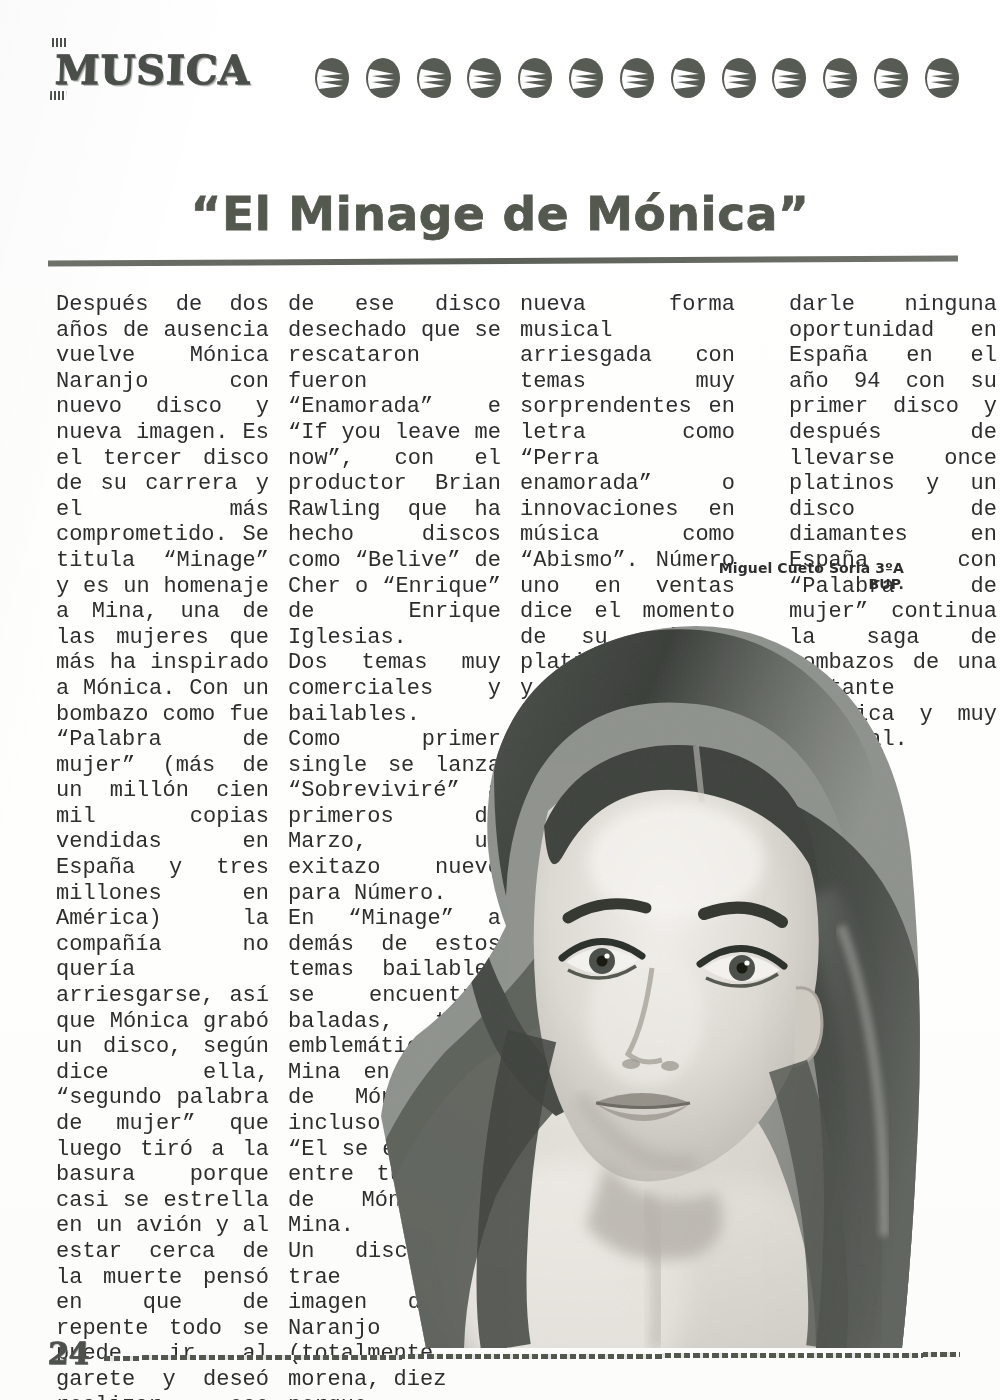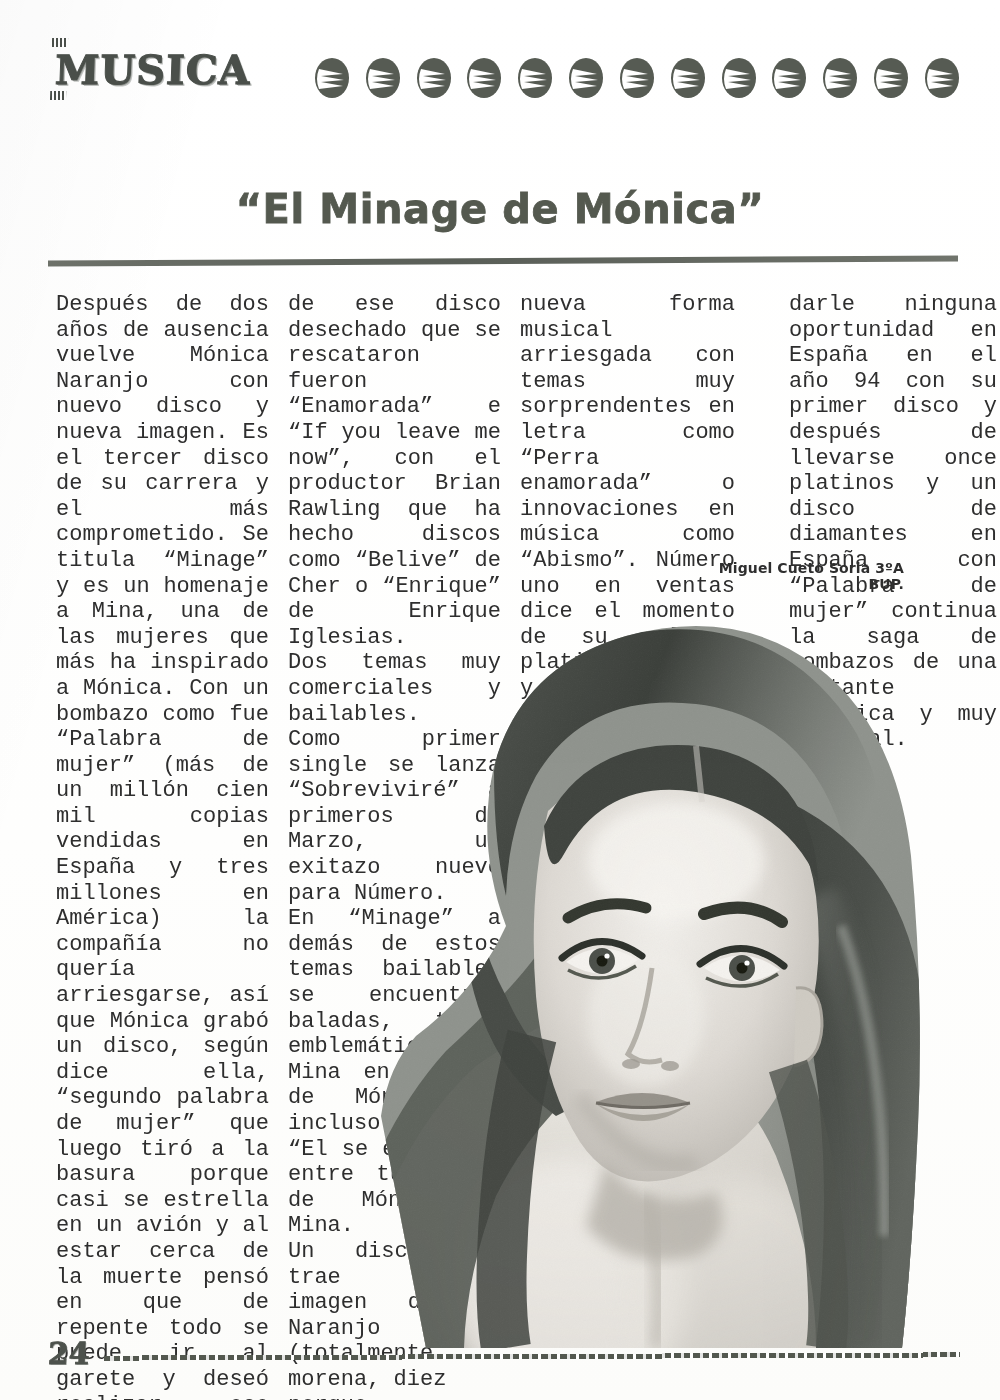--- a/index.html
+++ b/index.html
@@ -83,21 +83,21 @@
 
   
   .headline {
     position: absolute;
     left: 0;
     top: 186px;
     width: 1000px;
     text-align: center;
     font-family: "DejaVu Sans", sans-serif;
     font-weight: 700;
-    font-size: 40px;
+    font-size: 47px;
     letter-spacing: 0.6px;
     color: #54594f;
     -webkit-text-stroke: 0.8px #54594f;
   }
 
   .rule-top {
     position: absolute;
     left: 48px;
     top: 258px;
     width: 910px;

